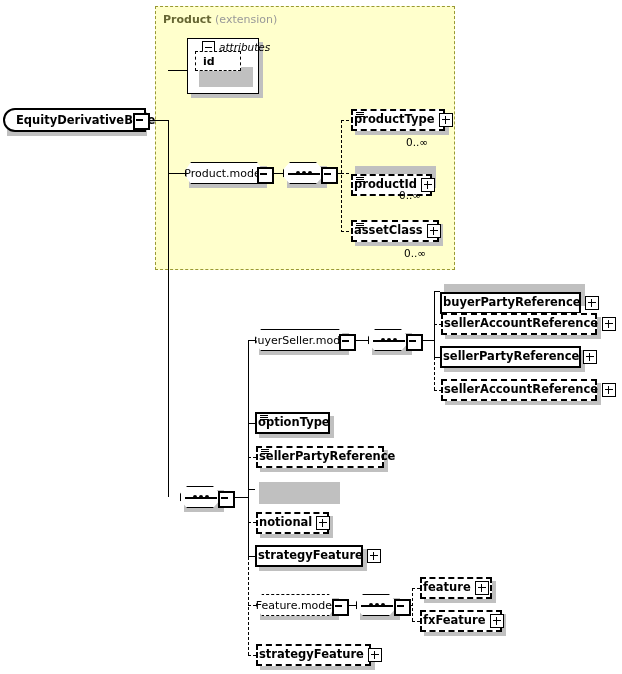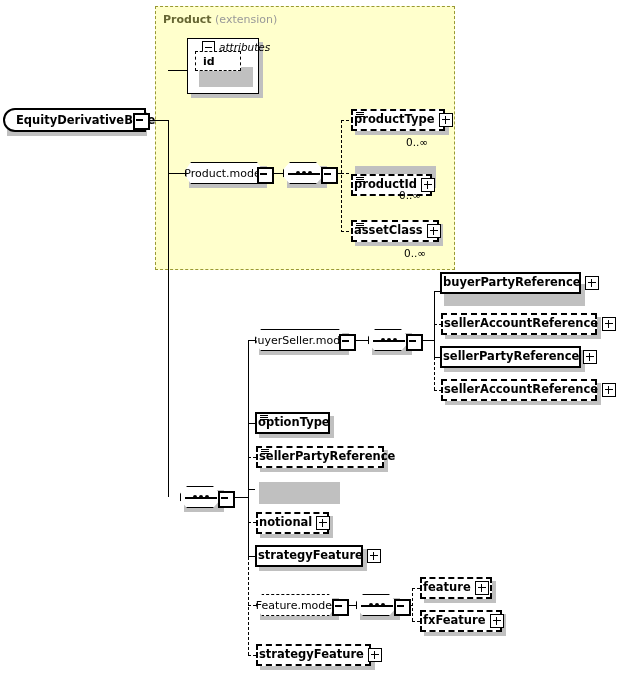--- a/index.html
+++ b/index.html
@@ -286,21 +286,21 @@
   <div class="shadow" style="left:372px;top:333px;width:40px;height:22px;"></div>
   <div class="seq" style="left:368px;top:329px;">
     <span class="bar"></span>
     <span class="dot d1"></span>
     <span class="dot d2"></span>
     <span class="dot d3"></span>
   </div>
   <div class="exp-std" style="left:406px;top:334px;"></div>
 
   <div class="shadow" style="left:444px;top:284px;width:141px;height:22px;"></div>
-  <div class="node" style="left:440px;top:272px;width:141px;">
+  <div class="node" style="left:440px;top:292px;width:141px;">
     <span class="lbl">buyerPartyReference</span>
     <span class="expander plus"></span>
   </div>
 
   <div class="shadow" style="left:445px;top:317px;width:156px;height:22px;"></div>
   <div class="node dashed" style="left:441px;top:313px;width:156px;">
     <span class="lbl">sellerAccountReference</span>
     <span class="expander plus"></span>
   </div>
 

